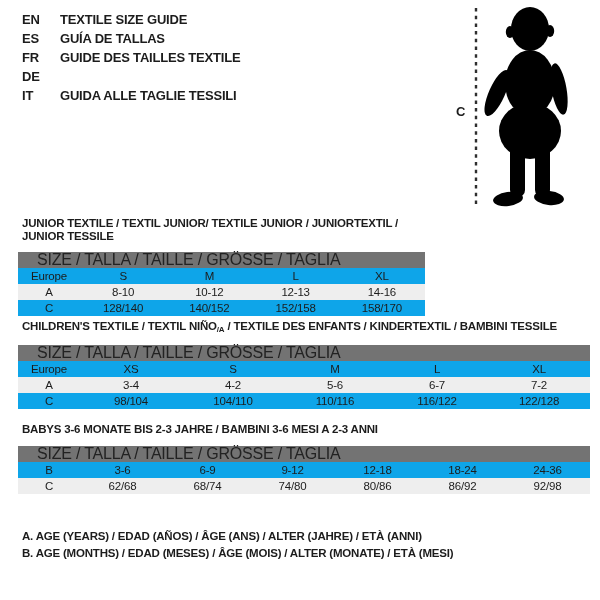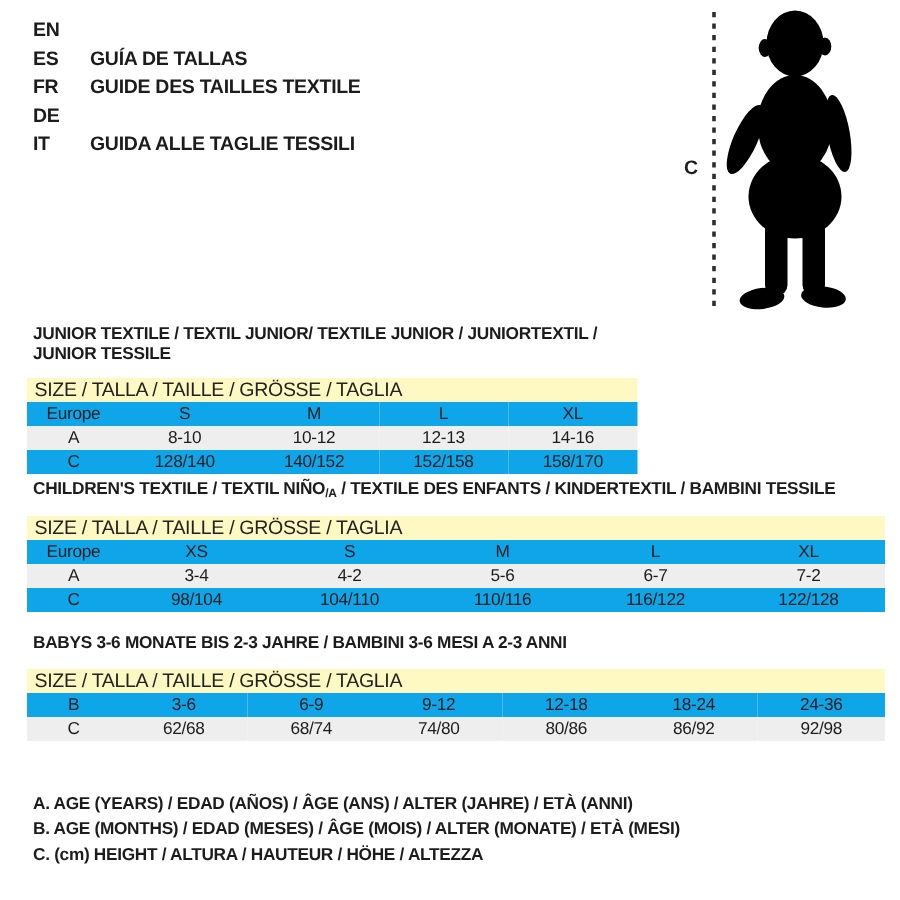--- a/index.html
+++ b/index.html
@@ -22,22 +22,22 @@
   .section { position:absolute; }
   .sec-junior   { left:18px; top:217px; width:407px; }
   .sec-children { left:18px; top:320px; width:572px; }
   .sec-babies   { left:18px; top:422px; width:572px; }
 
   .sec-title { font-weight:bold; font-size:11.5px; line-height:13px; margin:0 0 9px 4px; letter-spacing:-0.2px; }
   .sec-title-2line { line-height:15.5px; margin-bottom:8px; }
   .sub { font-size:8px; vertical-align:-2px; }
 
   .size-bar {
-    background:#fef9c3; height:16px; line-height:16px;
-    padding-left:5px; font-size:13px; color:#222222; letter-spacing:-0.2px;
+    background:#737373; height:16px; line-height:16px;
+    padding-left:19px; font-size:16px; color:#222222; letter-spacing:-0.2px;
   }
   table.size-table { border-collapse:collapse; table-layout:fixed; width:100%; }
   table.size-table td {
     height:16px; padding:0; font-size:11.5px; color:#1c1c1c;
     text-align:center; white-space:nowrap; letter-spacing:-0.2px;
   }
   td.c-lbl { text-align:left; padding-left:4px; }
   .w-lbl { width:62px; }
   tr.r-gray td { background:#eeeeee; }
   tr.r-white td { background:#0ea5e9; }
@@ -46,20 +46,21 @@
   .legend { position:absolute; left:22px; top:528px; font-weight:bold; font-size:11.5px; line-height:17px; letter-spacing:-0.2px; }
 </style>
 </head>
 <body>
 
 <div class="page">
 
   <div class="lang-block">
     <div class="lang-row">
       <span class="lang-code">EN</span>
+      <span class="lang-title">TEXTILE SIZE GUIDE</span>
     </div>
     <div class="lang-row">
       <span class="lang-code">ES</span>
       <span class="lang-title">GUÍA DE TALLAS</span>
     </div>
     <div class="lang-row">
       <span class="lang-code">FR</span>
       <span class="lang-title">GUIDE DES TAILLES TEXTILE</span>
     </div>
     <div class="lang-row">
@@ -203,16 +204,15 @@
         <td>86/92</td>
         <td>92/98</td>
       </tr>
     </tbody>
       </table>
   </div>
 
   <div class="legend">
     <div>A. AGE (YEARS) / EDAD (AÑOS) / ÂGE (ANS) / ALTER (JAHRE) / ETÀ (ANNI)</div>
     <div>B. AGE (MONTHS) / EDAD (MESES) / ÂGE (MOIS) / ALTER (MONATE) / ETÀ (MESI)</div>
-    <div>C. (cm) HEIGHT / ALTURA / HAUTEUR / HÖHE / ALTEZZA</div>
   </div>
 
 </div>
 
 </body></html>

